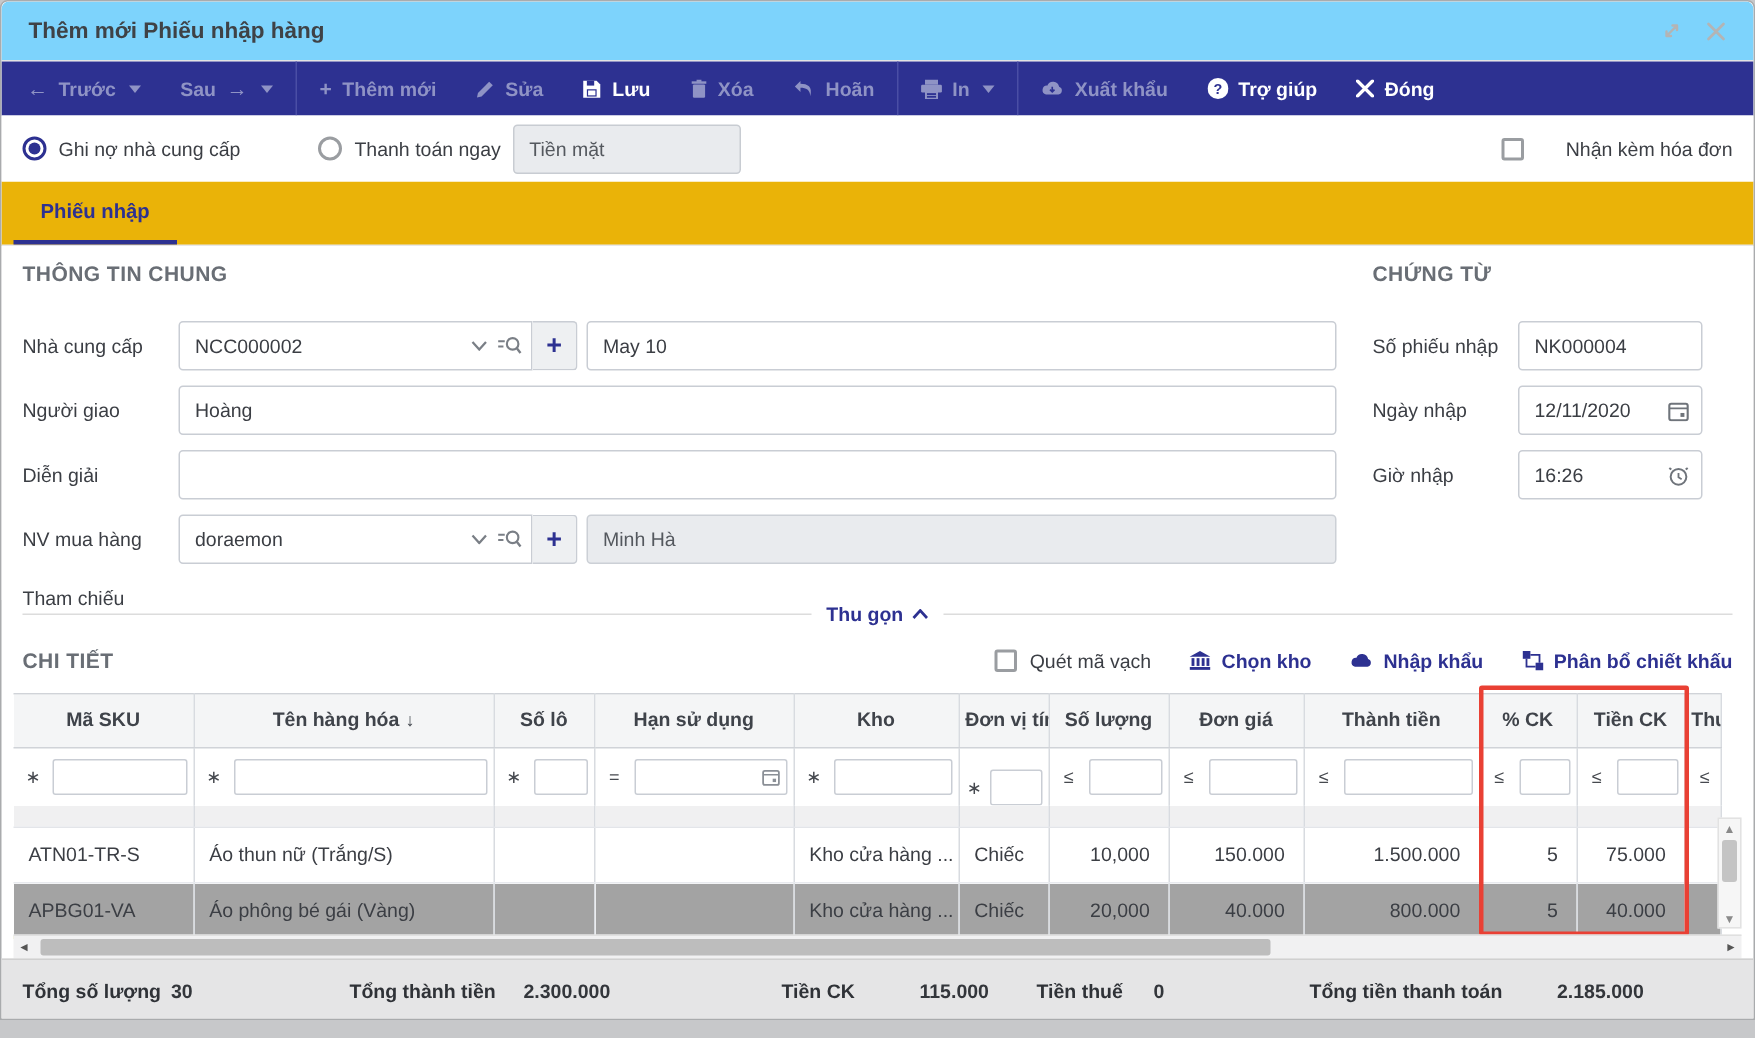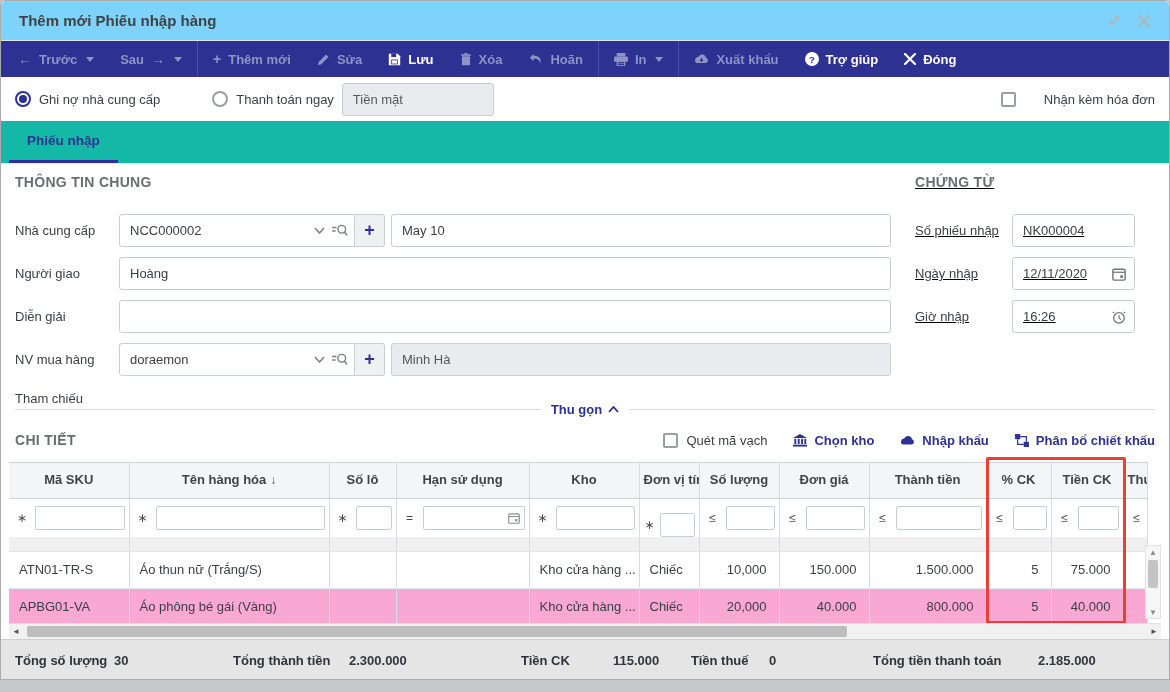--- a/index.html
+++ b/index.html
@@ -33,29 +33,29 @@
   .radio.sel::after { content:""; width:8px; height:8px; border-radius:50%; background:#2d3191; }
   .radio.un { border-color:#9a9da1; }
   .pay-lbl { font-size:13px; color:#3b3e44; margin-right:52px; }
   .pay-group { display:flex; align-items:center; }
   .method-box { width:152px; height:33px; background:#e9ebee; border:1px solid #c8ccd2; border-radius:3px;
                 display:flex; align-items:center; padding:0 10px; font-size:13px; color:#54585e; margin-left:8px;}
   .chk { width:15px; height:15px; border:2px solid #9a9da1; border-radius:2px; background:#fff; margin-right:8px; flex:none;}
   .invoice { position:absolute; right:14px; display:flex; align-items:center; font-size:13px; color:#3b3e44;gap:20px; }
 
   
-  .tabbar { height:43px; background:#14b8a6; display:flex; align-items:stretch; padding-left:8px;
+  .tabbar { height:43px; background:#eab308; display:flex; align-items:stretch; padding-left:8px;
             border-bottom:1px solid #e7e7e8;}
   .tab { display:flex; align-items:center; padding:0 18px; font-size:13.5px; font-weight:bold;
          color:#2d3191; border-bottom:3px solid #2d3191; cursor:pointer; }
 
   
   .form { display:flex; padding:10px 14px 0 14px; height:236px; background:#fff; }
   .fcol-left { flex:1; }
-  .fcol-right { width:240px; margin-left:24px;text-decoration:underline; }
+  .fcol-right { width:240px; margin-left:24px; }
   .sec-title { font-size:14px; font-weight:bold; color:#696e75; letter-spacing:.3px; margin-bottom:24px; }
   .frow { display:flex; align-items:center; margin-bottom:10px; height:33px; }
   .flabel { width:104px; font-size:13px; color:#3b3e44; flex:none; }
   .flabel-r { width:97px; font-size:13px; color:#3b3e44; flex:none; }
   .inp { height:33px; border:1px solid #c9cdd4; border-radius:3px; background:#fff; display:flex;
          align-items:center; padding:0 10px; font-size:13px; color:#3b3e44; }
   .inp.dis { background:#e9ebee; border-color:#ccd0d6; color:#54585e; }
   .combo { width:236px; justify-content:space-between; padding-right:6px; border-radius:3px 0 0 3px; }
   .combo .cval { flex:1; }
   .combo .cicons { display:flex; align-items:center; gap:7px; color:#7a7f86; }
@@ -89,21 +89,21 @@
                    line-height:1.1; padding:0 4px; }
   .grid .filters td { height:33px; background:#fff; padding:0 4px; vertical-align:middle; }
   .fcell { display:flex; align-items:center; gap:4px; }
   .fop { width:18px; height:24px; display:flex; align-items:center; justify-content:center;
          font-size:12px; color:#46494f; cursor:pointer; flex:none; }
   .finp { flex:1; height:24px; border:1px solid #c9cdd4; border-radius:2px; background:#fff;
           display:flex; align-items:center; justify-content:flex-end; padding:0 4px; color:#8a8f96; min-width:0;}
   .grid .band td { height:14px; background:#f0f0f1; border-bottom:1px solid #e3e5e9; }
   .grid tbody.rows td { height:37px; font-size:13px; color:#3b3e44; padding:0 10px;
                         border-bottom:1px solid #e8eaee; background:#fff; }
-  .grid tr.r-sel td { background:#f9a8d4; }
+  .grid tr.r-sel td { background:#a3a3a3; }
   .grid tr.r-last td { border-bottom:2px solid #e7e3b4; }
   .num { text-align:right; padding-right:12px !important; }
   .sortarr { color:#4a4e55; font-size:12px; margin-left:4px; }
   .offsetfilter { margin-top:14px; }
 
   .vscroll { position:absolute; right:0; top:83px; width:16px; height:74px; background:#f6f6f6;
              border:1px solid #e2e2e2; display:flex; flex-direction:column; align-items:center; }
   .vscroll .sarr { font-size:8px; color:#8a8a8a; height:12px; display:flex; align-items:center; cursor:pointer;}
   .vscroll .sthumb { width:10px; height:28px; background:#c4c4c4; border-radius:2px; margin-top:2px; cursor:grab;}
   .vscroll .sarr.dn { margin-top:auto; }

